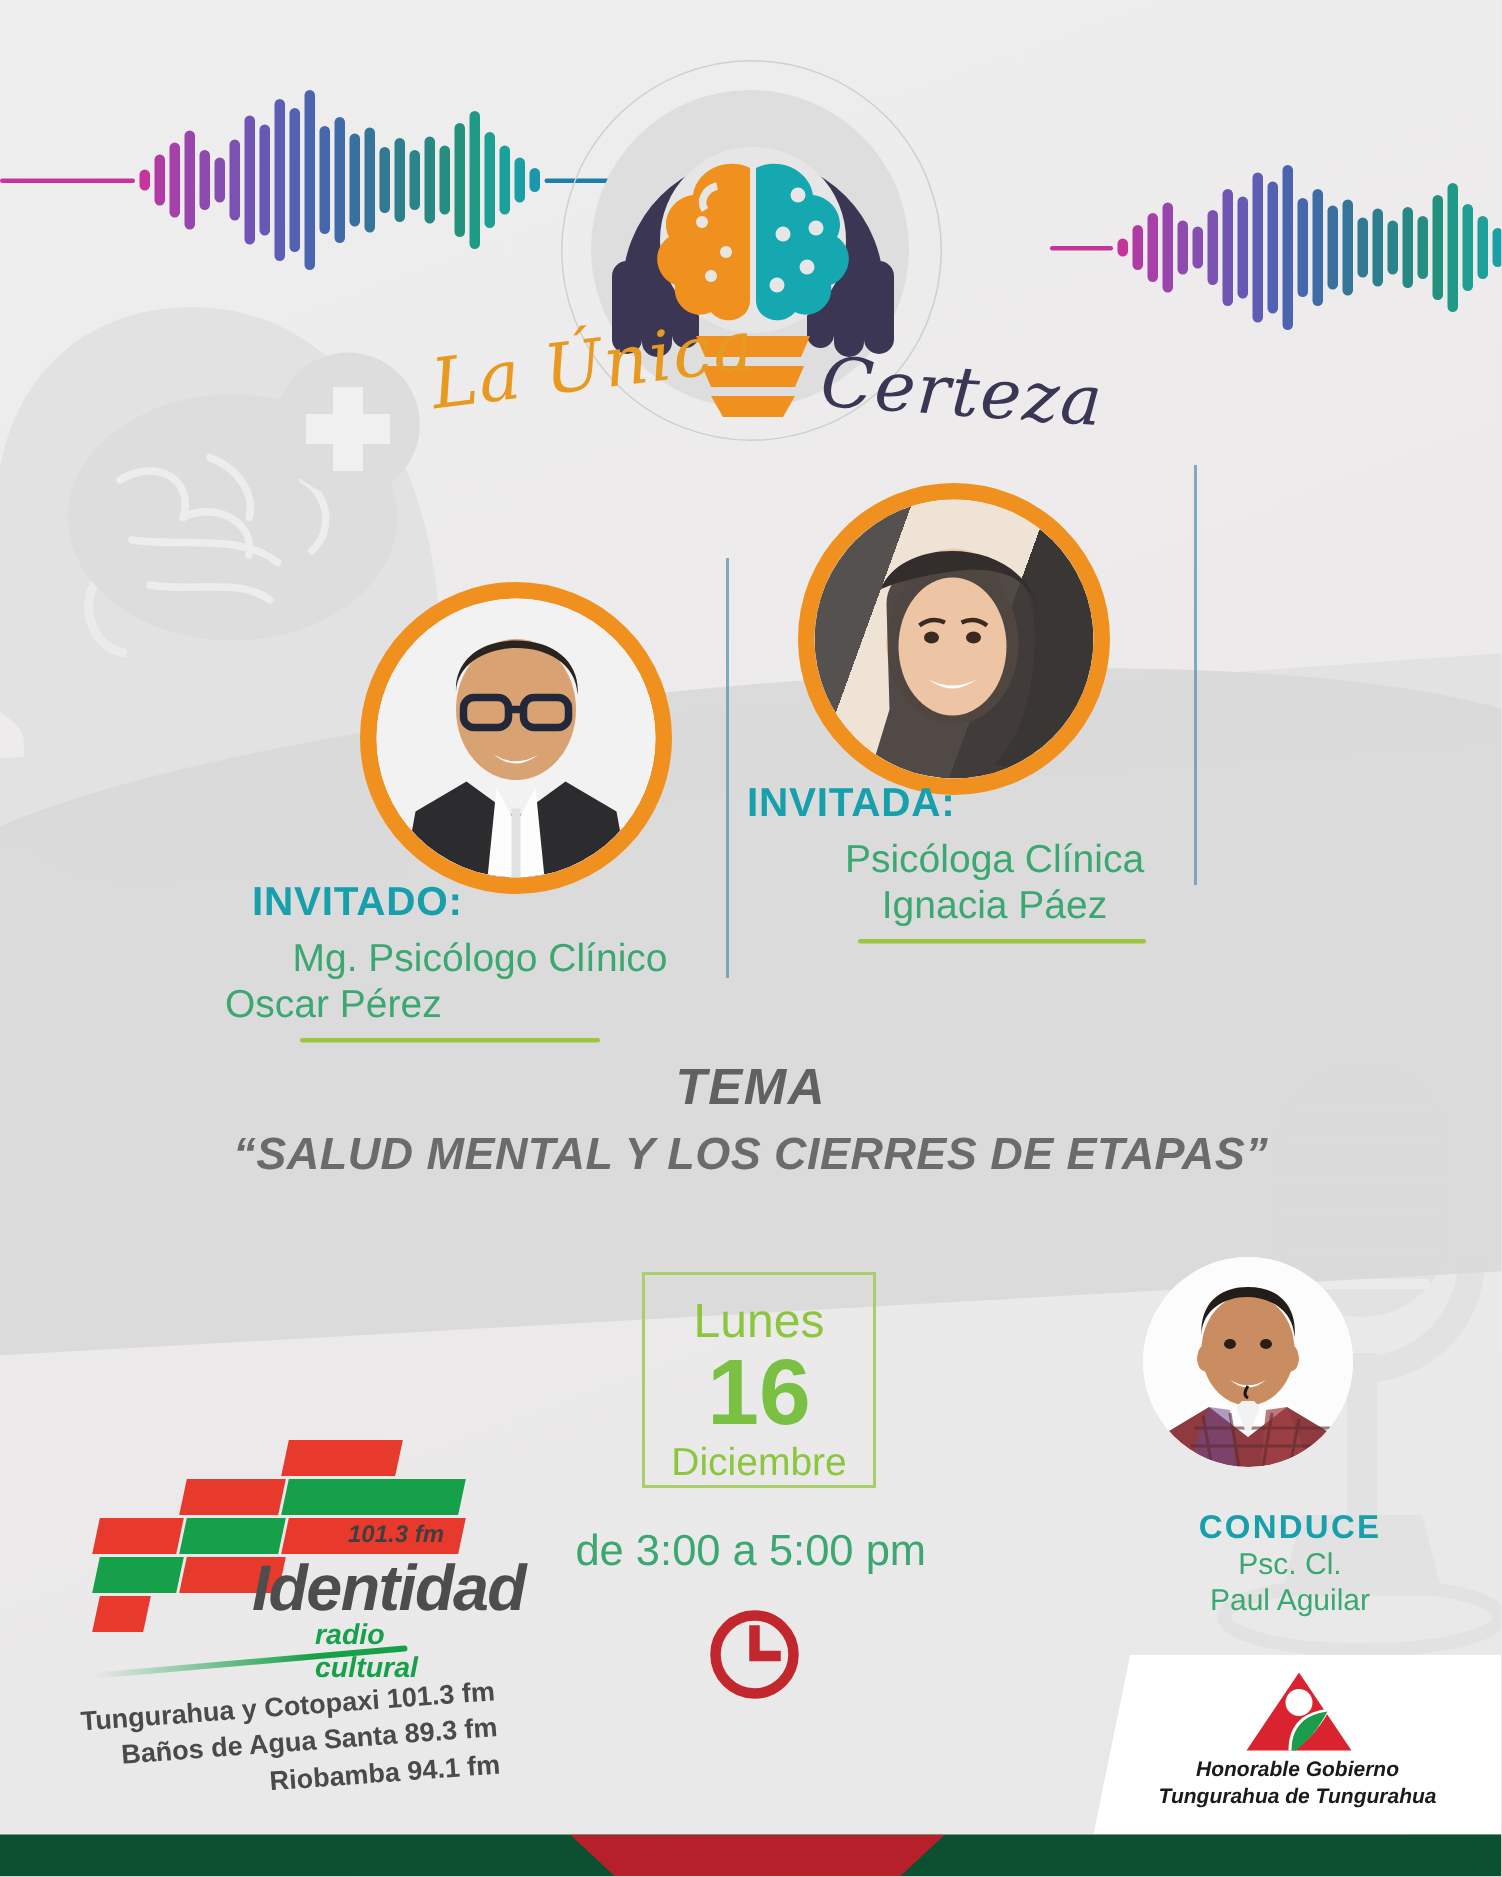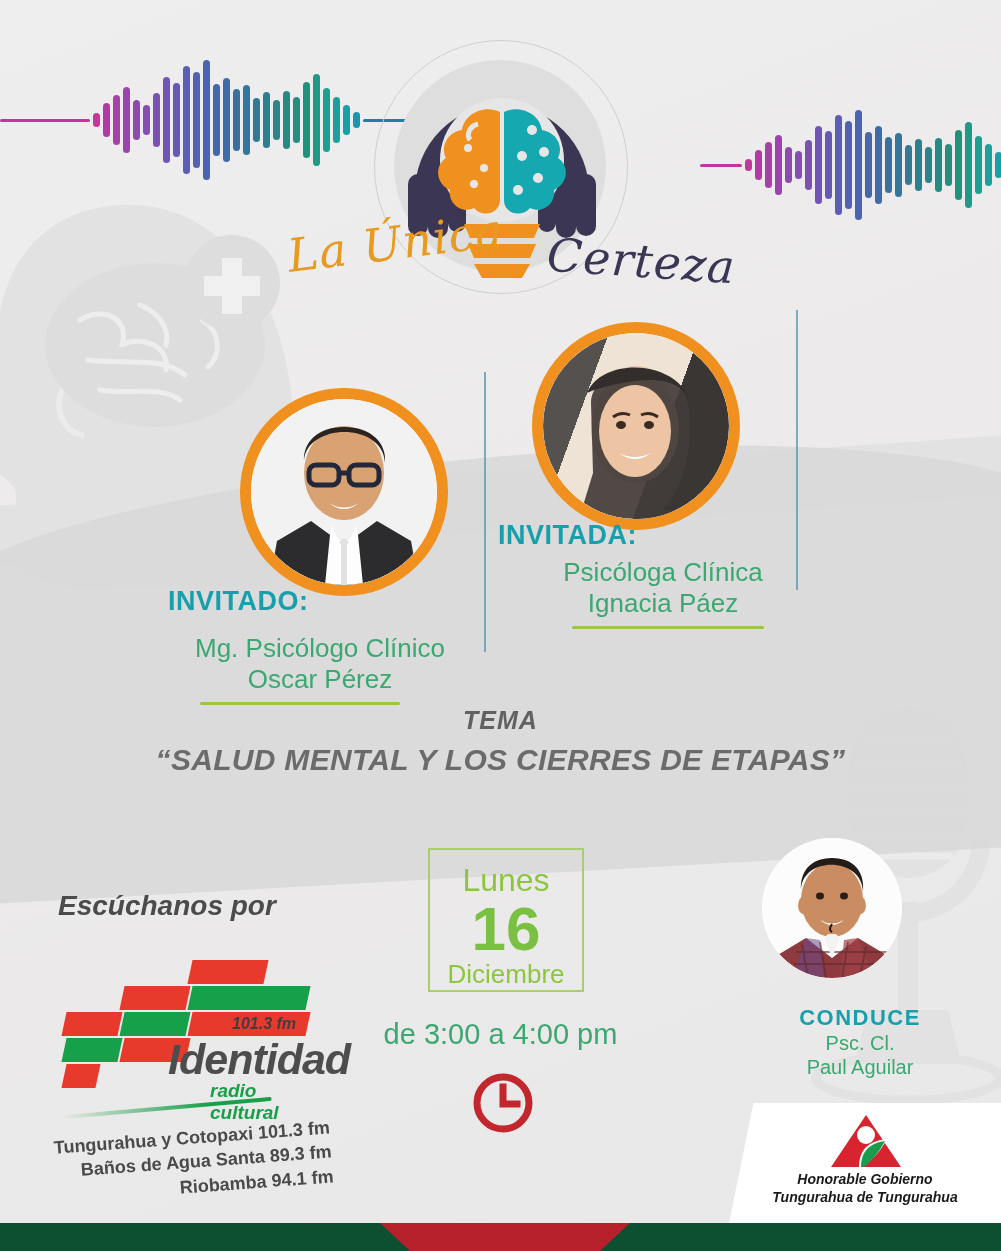--- a/index.html
+++ b/index.html
@@ -43,21 +43,21 @@
   .p-photo{width:100%;height:100%;border-radius:50%;position:relative;overflow:hidden;}
 
   .vline{position:absolute;width:2px;background:#5b93ad;opacity:.75;}
 
   
   .lbl-invit{font-weight:bold;font-size:27px;color:#17a0ab;letter-spacing:.5px;}
   .name-line{font-size:26px;color:#3aa870;line-height:1.18;}
   .ul-lime{height:3px;background:#9cc63e;border-radius:2px;}
 
   .tema-wrap{position:absolute;left:0;right:0;top:706px;text-align:center;}
-  .tema-h{font-size:25px;font-weight:bold;font-style:italic;color:#616161;
+  .tema-h{font-size:34px;font-weight:bold;font-style:italic;color:#616161;
           letter-spacing:1px;}
   .tema-t{font-size:30px;font-weight:bold;font-style:italic;color:#6b6b6b;
           letter-spacing:.3px;margin-top:8px;}
 
   .escucha{position:absolute;left:58px;top:890px;font-size:28px;font-weight:bold;
            font-style:italic;color:#4b4b4b;}
 
   
   .ident{position:absolute;left:50px;top:960px;width:270px;height:160px;}
   .chk{position:absolute;transform:skewX(-12deg);}
@@ -302,31 +302,30 @@
         <path d="M78,104 q15,12 30,0 q-15,9 -30,0" fill="#fff"></path>
         <path d="M60,122 L93,146 L126,122 L160,142 L168,186 H18 L26,142 Z" fill="#2c2c2e"></path>
         <path d="M80,126 L93,150 L106,126 L112,186 H74 Z" fill="#fdfdfd"></path>
         <path d="M90,140 h6 v46 h-6 z" fill="#e2e2e2"></path>
       </svg>
     </div>
   </div>
 
   <div style="position:absolute;left:150px;top:586px;width:340px;">
     <div class="lbl-invit" style="margin-left:18px;">INVITADO:</div>
-    <div class="name-line" style="text-align:center;margin-top:16px;">Mg. Psicólogo Clínico</div>
-    <div class="name-line" style="text-align:center;">Oscar Pérez</div>
+    <div class="name-line" style="text-align:center;margin-top:6px;">Mg. Psicólogo Clínico</div>
+    <div class="name-line" style="">Oscar Pérez</div>
     <div class="ul-lime" style="width:200px;margin:8px auto 0 50px;"></div>
   </div>
 
   <div class="tema-wrap">
     <div class="tema-h">TEMA</div>
     <div class="tema-t">“SALUD MENTAL Y LOS CIERRES DE ETAPAS”</div>
   </div>
 
-  <div class="escucha">Escúchanos por</div>
 
   <div class="ident">
 
     <div class="chk" style="left:140px;top:0px;width:76px;height:24px;background:#e8392d;"></div>
     <div class="chk" style="left:140px;top:26px;width:118px;height:24px;background:#16a04a;"></div>
     <div class="chk" style="left:140px;top:52px;width:118px;height:24px;background:#e8392d;"></div>
     <div class="chk" style="left:72px;top:26px;width:66px;height:24px;background:#e8392d;"></div>
     <div class="chk" style="left:72px;top:52px;width:66px;height:24px;background:#16a04a;"></div>
     <div class="chk" style="left:72px;top:78px;width:66px;height:24px;background:#e8392d;"></div>
     <div class="chk" style="left:14px;top:52px;width:56px;height:24px;background:#e8392d;"></div>
@@ -343,21 +342,21 @@
     <div>Tungurahua y Cotopaxi 101.3 fm</div>
     <div>Baños de Agua Santa 89.3 fm</div>
     <div>Riobamba 94.1 fm</div>
   </div>
 
   <div class="datecard">
     <div class="d-day">Lunes</div>
     <div class="d-num">16</div>
     <div class="d-mon">Diciembre</div>
   </div>
-  <div class="timetxt">de 3:00 a 4:00 pm</div>
+  <div class="timetxt">de 3:00 a 5:00 pm</div>
   <svg class="clock" viewBox="0 0 62 62">
     <circle cx="31" cy="31" r="26" fill="none" stroke="#c1272d" stroke-width="7"></circle>
     <path d="M31,15 v17 h14" fill="none" stroke="#c1272d" stroke-width="7" stroke-linecap="square"></path>
   </svg>
 
   <div class="portrait" style="left:762px;top:838px;width:140px;height:140px;background:#fff;">
     <div class="p-photo" style="background:#fdfdfd;">
       <svg width="100%" height="100%" viewBox="0 0 140 140">
         <rect width="140" height="140" fill="#fcfcfc"></rect>
         <ellipse cx="70" cy="62" rx="31" ry="37" fill="#c98d61"></ellipse>

